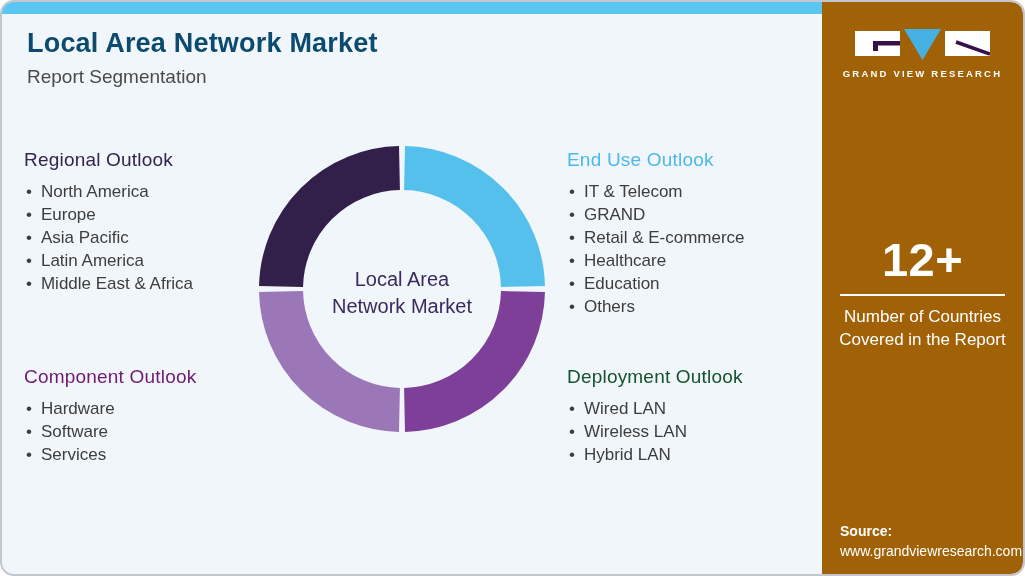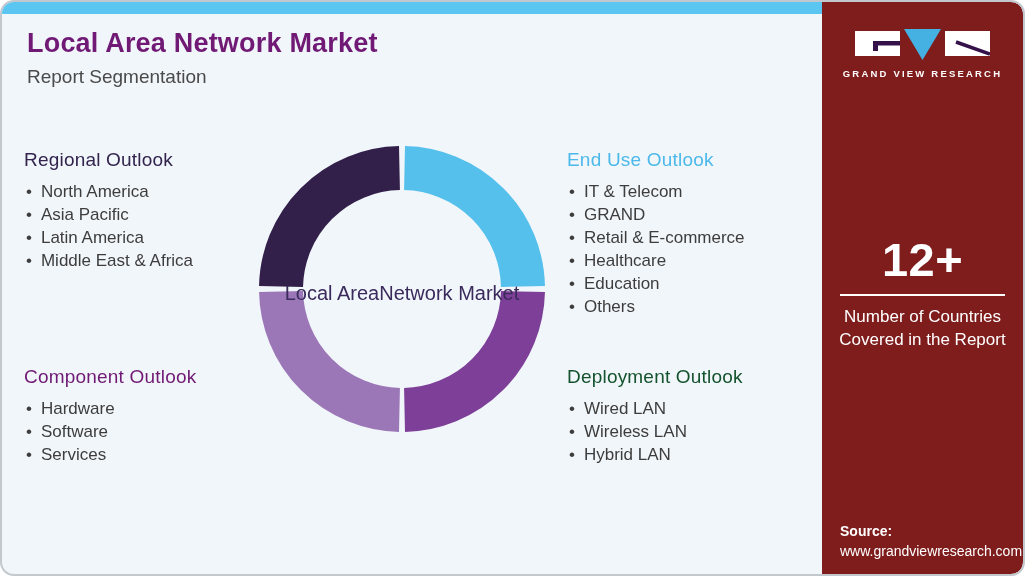--- a/index.html
+++ b/index.html
@@ -5,49 +5,49 @@
   * { box-sizing: border-box; margin: 0; padding: 0; }
   html, body { width: 1025px; height: 576px; background: #ffffff; font-family: "Liberation Sans", sans-serif; }
   .card {
     position: absolute; left: 0; top: 0; width: 1025px; height: 576px;
     background: #f1f6fa; border: 2px solid #c3c7ce; border-radius: 14px;
     overflow: hidden;
   }
   .main { position: absolute; left: 0; top: 0; right: 201px; bottom: 0; }
   .topbar { position: absolute; left: 0; top: 0; right: 0; height: 12px; background: #5bc6f2; }
   .header { position: absolute; left: 25px; top: 26px; }
-  .title { font-size: 27px; font-weight: bold; color: #701a75; letter-spacing: 0.2px; }
+  .title { font-size: 27px; font-weight: bold; color: #0c4a6e; letter-spacing: 0.2px; }
   .subtitle { font-size: 19px; color: #4a4a4a; margin-top: 7px; }
 
   .outlook { position: absolute; width: 250px; }
   .outlook h2 { font-size: 19px; font-weight: normal; margin-bottom: 9px; letter-spacing: 0.2px; }
   .outlook ul { list-style: none; padding-left: 2px; }
   .outlook li { font-size: 17px; line-height: 23px; color: #3d3d3d; }
   .outlook li::before { content: "\2022"; margin-right: 9px; color: #3d3d3d; }
   .sec-regional   { left: 22px;  top: 147px; }
   .sec-enduse     { left: 565px; top: 147px; }
   .sec-component  { left: 22px;  top: 364px; }
   .sec-deployment { left: 565px; top: 364px; }
   .sec-regional h2   { color: #33244e; }
   .sec-enduse h2     { color: #4cb9ea; }
   .sec-component h2  { color: #701a75; }
   .sec-deployment h2 { color: #14532d; }
 
   .donut { position: absolute; left: 257px; top: 144px; width: 286px; height: 286px; }
   .donut svg { position: absolute; left: 0; top: 0; }
   .donut-label {
     position: absolute; left: 0; top: 0; width: 100%; height: 100%;
-    display: flex; flex-direction: row; align-items: center; justify-content: center;
+    display: flex; flex-direction: column; align-items: center; justify-content: center;
     padding-top: 8px; text-align: center;
     font-size: 20px; line-height: 27px; color: #3a2b5c;
   }
 
   .sidebar {
     position: absolute; right: 0; top: 0; bottom: 0; width: 201px;
-    background: #7f1d1d; border-radius: 0 12px 12px 0;
+    background: #a16207; border-radius: 0 12px 12px 0;
   }
   .logo { position: absolute; left: 0; top: 26px; width: 100%; text-align: center; }
   .logo svg { display: block; margin: 0 auto; }
   .brand-name { margin-top: 7px; font-size: 9.5px; font-weight: bold; color: #ffffff; letter-spacing: 2.2px; white-space: nowrap; }
   .stat { position: absolute; left: 0; top: 230px; width: 100%; text-align: center; color: #ffffff; }
   .stat-value { font-size: 47px; font-weight: bold; letter-spacing: 0.5px; }
   .stat-divider { height: 2px; background: #ffffff; margin: 7px 18px 9px 18px; border: none; }
   .stat-caption { font-size: 17px; line-height: 23px; padding: 0 10px; }
   .source { position: absolute; left: 18px; bottom: 15px; color: #ffffff; }
   .source-label { font-size: 14px; font-weight: bold; margin-bottom: 4px; }
@@ -62,20 +62,21 @@
 
     <div class="header">
       <div class="title">Local Area Network Market</div>
       <div class="subtitle">Report Segmentation</div>
     </div>
 
     <section class="outlook sec-regional">
       <h2>Regional Outlook</h2>
       <ul>
           <li>North America</li>
+          <li>Europe</li>
           <li>Asia Pacific</li>
           <li>Latin America</li>
           <li>Middle East &amp; Africa</li>
         </ul>
     </section>
 
     <section class="outlook sec-enduse">
       <h2>End Use Outlook</h2>
       <ul>
           <li>IT &amp; Telecom</li>

